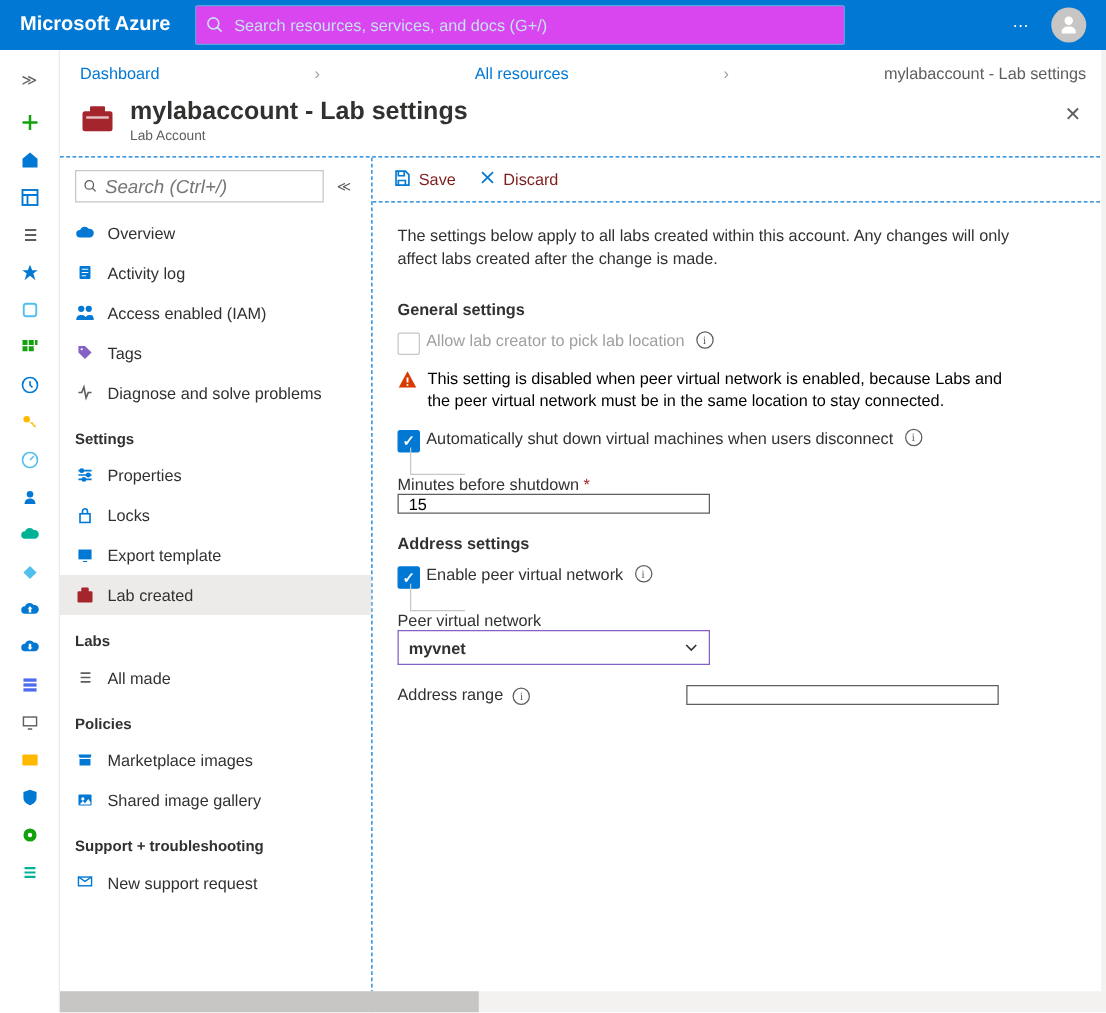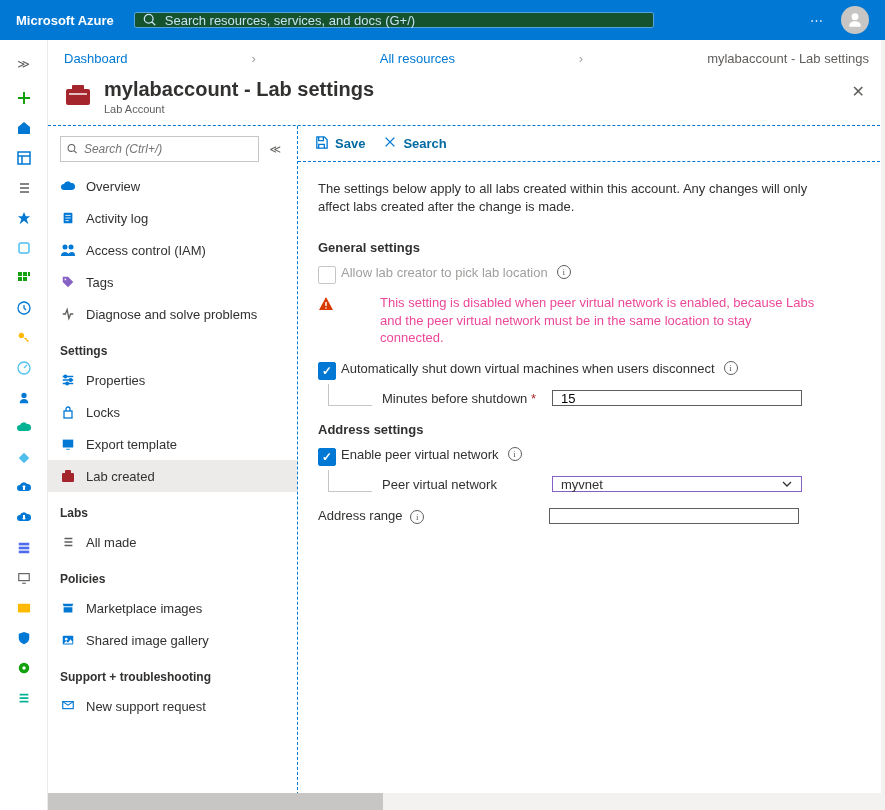--- a/index.html
+++ b/index.html
@@ -1,23 +1,23 @@
 <!DOCTYPE html>
 <html><head>
 <meta charset="utf-8">
 <style>
   * { box-sizing: border-box; margin: 0; padding: 0; }
   body { font-family: 'Segoe UI', sans-serif; font-size: 13px; color: #323130; background: #fff; }
   .root { width: 885px; height: 810px; display: flex; flex-direction: column; position: relative; overflow: hidden; }
 
   
   .topbar { height: 40px; background: #0078d4; color: #fff; display: flex; align-items: center; padding: 0 8px; gap: 12px; }
-  .brand { font-size: 13px; font-weight: 600; padding: 0 8px; white-space: nowrap; }
+  .brand { font-size: 16px; font-weight: 600; padding: 0 8px; white-space: nowrap; }
   .search-wrap { flex: 0 0 520px; position: relative; }
-  .search-box { height: 16px; background: #14532d; border: 1px solid #55a4e0; border-radius: 2px; display: flex; align-items: center; padding: 0 8px; color: #c7e0f4; }
+  .search-box { height: 32px; background: #d946ef; border: 1px solid #55a4e0; border-radius: 2px; display: flex; align-items: center; padding: 0 8px; color: #c7e0f4; }
   .search-box svg { flex: 0 0 14px; margin-right: 8px; }
   .search-box input { background: transparent; border: none; outline: none; color: #fff; width: 100%; font-size: 13px; }
   .search-box input::placeholder { color: #c7e0f4; }
   .topbar-right { margin-left: auto; display: flex; align-items: center; gap: 16px; padding-right: 8px; }
   .more-dots { color: #fff; letter-spacing: 2px; cursor: pointer; }
   .avatar { width: 28px; height: 28px; border-radius: 50%; background: #c8c6c4; display: flex; align-items: center; justify-content: center; }
   .avatar svg { fill: #fff; }
 
   
   .body { flex: 1; display: flex; overflow: hidden; }
@@ -34,51 +34,51 @@
   .page-head { display: flex; align-items: flex-start; padding: 2px 16px 10px 16px; gap: 12px; }
   .page-icon { width: 28px; height: 26px; margin-top: 4px; }
   .page-title { font-size: 20px; font-weight: 600; }
   .page-sub { font-size: 11px; color: #605e5c; margin-top: 2px; }
   .close-x { margin-left: auto; cursor: pointer; color: #605e5c; font-size: 16px; padding: 4px; }
 
   .content-row { flex: 1; display: flex; border-top: 1px dashed #0078d4; overflow: hidden; }
   .blade-nav { width: 250px; border-right: 1px dashed #0078d4; display: flex; flex-direction: column; padding: 10px 0; }
   .blade-search { margin: 0 12px 8px 12px; display: flex; align-items: center; gap:6px; }
   .blade-search-inner { flex:1; height: 26px; border: 1px solid #c8c6c4; display: flex; align-items: center; padding: 0 6px; gap: 6px; color: #605e5c; }
-  .blade-search-inner input { border: none; outline: none; width: 100%; font-size: 12px; font-style: italic; color:#605e5c; }
+  .blade-search-inner input { border: none; outline: none; width: 100%; font-size: 15px; font-style: italic; color:#605e5c; }
   .collapse-chev { color:#605e5c; font-size:11px; cursor:pointer; padding:4px; }
   .nav-item { height: 32px; display: flex; align-items: center; gap: 10px; padding: 0 12px; cursor: pointer; color: #323130; }
   .nav-item.active { background: #edebe9; }
   .nav-item .ico { width: 16px; display: flex; justify-content: center; }
   .nav-section { padding: 14px 12px 6px 12px; font-weight: 600; color: #323130; font-size: 12px; }
 
   .blade-content { flex: 1; display: flex; flex-direction: column; overflow: auto; }
   .cmdbar { height: 36px; border-bottom: 1px dashed #0078d4; display: flex; align-items: center; gap: 18px; padding: 0 16px; }
-  .cmdbtn { display: flex; align-items: center; gap: 6px; cursor: pointer; color: #0369a1; font-weight: bold; }
+  .cmdbtn { display: flex; align-items: center; gap: 6px; cursor: pointer; color: #7f1d1d; }
   .cmdbtn .ci { color: #0078d4; }
   .settings-body { padding: 18px 20px; }
   .desc { color: #323130; line-height: 1.4; max-width: 500px; margin-bottom: 24px; }
   .sect-h { font-weight: 600; margin-bottom: 10px; margin-top: 12px; }
   .row { display: flex; align-items: flex-start; gap: 5px; margin-bottom: 10px; }
   .cbx { width: 18px; height: 18px; border: 1px solid #605e5c; border-radius: 2px; flex-shrink: 0; display: flex; align-items: center; justify-content: center; margin-top: 1px; }
   .cbx.checked { background: #0078d4; border-color: #0078d4; }
   .cbx.checked::after { content: '✓'; color: #fff; font-size: 12px; font-weight: bold; }
   .cbx.disabled { border-color: #c8c6c4; cursor: not-allowed; }
   .lbl { color: #323130; }
   .lbl.disabled { color: #a19f9d; }
   .info-i { width: 14px; height: 14px; border: 1px solid #605e5c; border-radius: 50%; display: inline-flex; align-items: center; justify-content: center; font-size: 9px; color: #605e5c; margin-left: 4px; cursor: help; font-style: normal; font-family: serif; }
   .warn { display: flex; gap: 8px; margin: 6px 0 14px 0; max-width: 500px; }
   .warn-ico { color: #d83b01; flex-shrink: 0; margin-top: 2px; }
-  .warn-txt { color: #ec4899; line-height: 1.35; margin-left: 38px; }
-  .sub-field { display: flex; align-items: flex-end; margin: 6px 0 16px 0; }
+  .warn-txt { color: #000000; line-height: 1.35; }
+  .sub-field { display: flex; align-items: flex-start; margin: 6px 0 16px 0; flex-direction: column; }
   .sub-connector { width: 44px; height: 22px; border-left: 1px solid #c8c6c4; border-bottom: 1px solid #c8c6c4; margin-left: 10px; margin-right: 10px; margin-top: -14px; }
   .sub-label { width: 170px; }
   .req { color: #a4262c; }
   .tinput { height: 16px; border: 1px solid #605e5c; padding: 0 8px; width: 250px; font-size: 13px; }
-  .tsel { height: 16px; border: 1px solid #8661c5; padding: 0 8px; width: 250px; display: flex; align-items: center; justify-content: space-between; cursor: pointer; }
+  .tsel { height: 28px; border: 1px solid #8661c5; padding: 0 8px; width: 250px; display: flex; align-items: center; justify-content: space-between; cursor: pointer; font-weight: bold; }
 
   
   .hscroll { height: 17px; width: calc(885px - 48px); position: absolute; bottom: 0; left: 48px; background: #f3f2f1; }
   .hthumb { position: absolute; left: 0; top: 0; height: 100%; width: 40%; background: #c8c6c4; }
   .vscroll { width: 4px; position: absolute; right: 0; top: 40px; bottom: 17px; background: #f3f2f1; }
 </style>
 </head>
 <body>
 
 <div class="root">
@@ -283,21 +283,21 @@
               <span>Activity log</span>
             </div>
           <div class="nav-item">
               <span class="ico">
                 <svg width="16" height="14" viewBox="0 0 16 14" fill="#0078d4">
                   <circle cx="5" cy="4" r="2.5"></circle>
                   <circle cx="11" cy="4" r="2.5"></circle>
                   <path d="M1 13c0-3 2-4 4-4s4 1 4 4zm7 0c0-3 2-4 4-4s3 1 3 4z"></path>
                 </svg>
               </span>
-              <span>Access control (IAM)</span>
+              <span>Access enabled (IAM)</span>
             </div>
           <div class="nav-item">
               <span class="ico">
                 <svg width="14" height="14" viewBox="0 0 16 16" fill="#8661c5">
                   <path d="M2 2h6l6 6-6 6-6-6z"></path>
                   <circle cx="5" cy="5" r="1" fill="#fff"></circle>
                 </svg>
               </span>
               <span>Tags</span>
             </div>
@@ -398,21 +398,21 @@
                 <span class="ci"><svg width="15" height="15" viewBox="0 0 16 16" fill="none" stroke="#0078d4" stroke-width="1.4">
                     <path d="M3 2h8l3 3v9H3z"></path>
                     <path d="M5 2v4h5V2M5 14v-4h6v4"></path>
                   </svg></span>
                 <span>Save</span>
               </div>
             <div class="cmdbtn">
                 <span class="ci"><svg width="14" height="14" viewBox="0 0 16 16" stroke="#0078d4" stroke-width="1.6">
                     <path d="M3 3l10 10M13 3L3 13"></path>
                   </svg></span>
-                <span>Search</span>
+                <span>Discard</span>
               </div>
           </div>
 
           <div class="settings-body">
             <div class="desc">The settings below apply to all labs created within this account. Any changes will only affect labs created after the change is made.</div>
 
             <div class="sect-h">General settings</div>
             <div class="row">
               <div class="cbx disabled"></div>
               <span class="lbl disabled">Allow lab creator to pick lab location</span>

